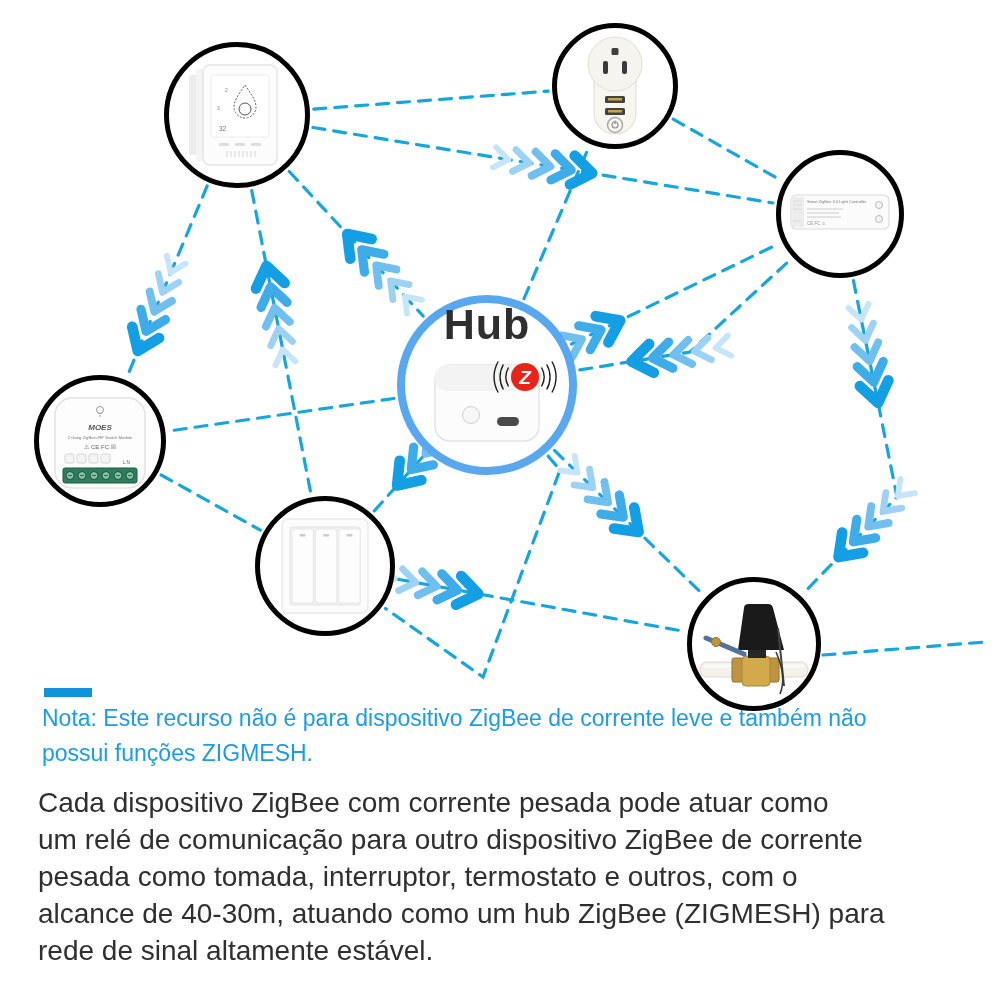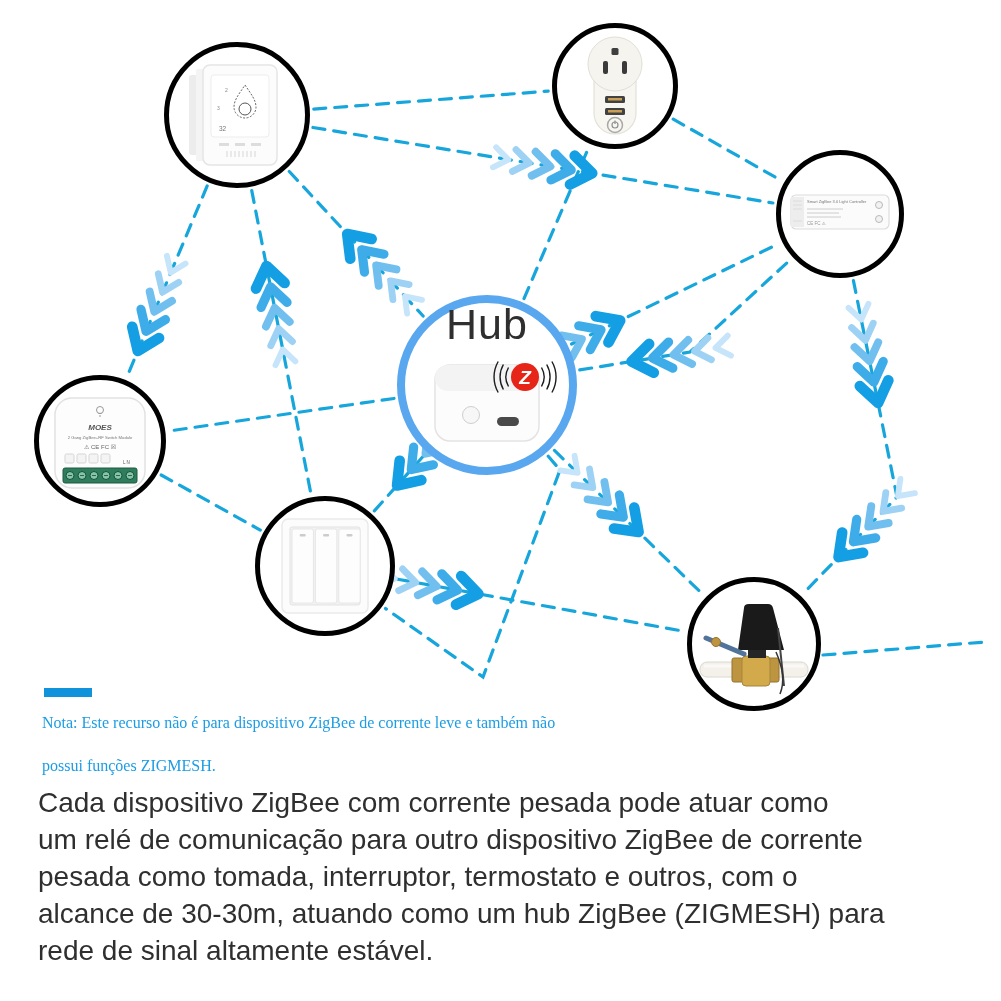--- a/index.html
+++ b/index.html
@@ -3,25 +3,25 @@
 <meta charset="utf-8">
 <style>
   html,body{margin:0;padding:0;background:#fff;}
   .canvas{position:relative;width:1001px;height:1001px;background:#ffffff;overflow:hidden;
           font-family:"Liberation Sans",sans-serif;}
   #mesh{position:absolute;left:0;top:0;z-index:1;pointer-events:none;}
   .device{position:absolute;border-radius:50%;background:#ffffff;border:5px solid #000000;
           box-sizing:border-box;z-index:2;display:flex;align-items:center;justify-content:center;}
   .device svg{width:100%;height:100%;display:block;}
   .device.hub{border-width:8px;border-color:#58A7EF;}
-  .hub-label{position:absolute;z-index:3;font-size:43px;color:#2f2f2f;font-weight:400;
+  .hub-label{position:absolute;z-index:3;font-size:43px;color:#2f2f2f;font-weight:700;
              letter-spacing:1px;text-align:center;}
   .note-dash{position:absolute;left:44px;top:688px;width:48px;height:9px;background:#1193DC;z-index:2;}
-  .note-text{position:absolute;left:42px;top:701px;width:920px;font-size:16px;line-height:43px;
-             color:#1B9CE5;white-space:pre-line;z-index:2;font-family:Liberation Serif, serif;}
+  .note-text{position:absolute;left:42px;top:701px;width:920px;font-size:23px;line-height:35px;
+             color:#1B9CE5;white-space:pre-line;z-index:2;}
   .paragraph{position:absolute;left:38px;top:784px;width:950px;font-size:28px;line-height:37px;
              color:#2F2F2F;white-space:pre-line;z-index:2;}
   .tiny{font-family:"Liberation Sans",sans-serif;}
 </style>
 </head>
 <body>
 
 <div class="canvas">
 
   <svg id="mesh" width="1001" height="1001" viewBox="0 0 1001 1001">
@@ -257,16 +257,16 @@
       <path d="M84,70 Q95,95 88,112" stroke="#333" stroke-width="1.5" fill="none"></path>
     </svg>
   </div>
 
   <div class="note-dash"></div>
   <div class="note-text">Nota: Este recurso não é para dispositivo ZigBee de corrente leve e também não
 possui funções ZIGMESH.</div>
   <div class="paragraph">Cada dispositivo ZigBee com corrente pesada pode atuar como
 um relé de comunicação para outro dispositivo ZigBee de corrente
 pesada como tomada, interruptor, termostato e outros, com o
-alcance de 30-30m, atuando como um hub ZigBee (ZIGMESH) para
+alcance de 40-30m, atuando como um hub ZigBee (ZIGMESH) para
 rede de sinal altamente estável.</div>
 
 </div>
 
 </body></html>

